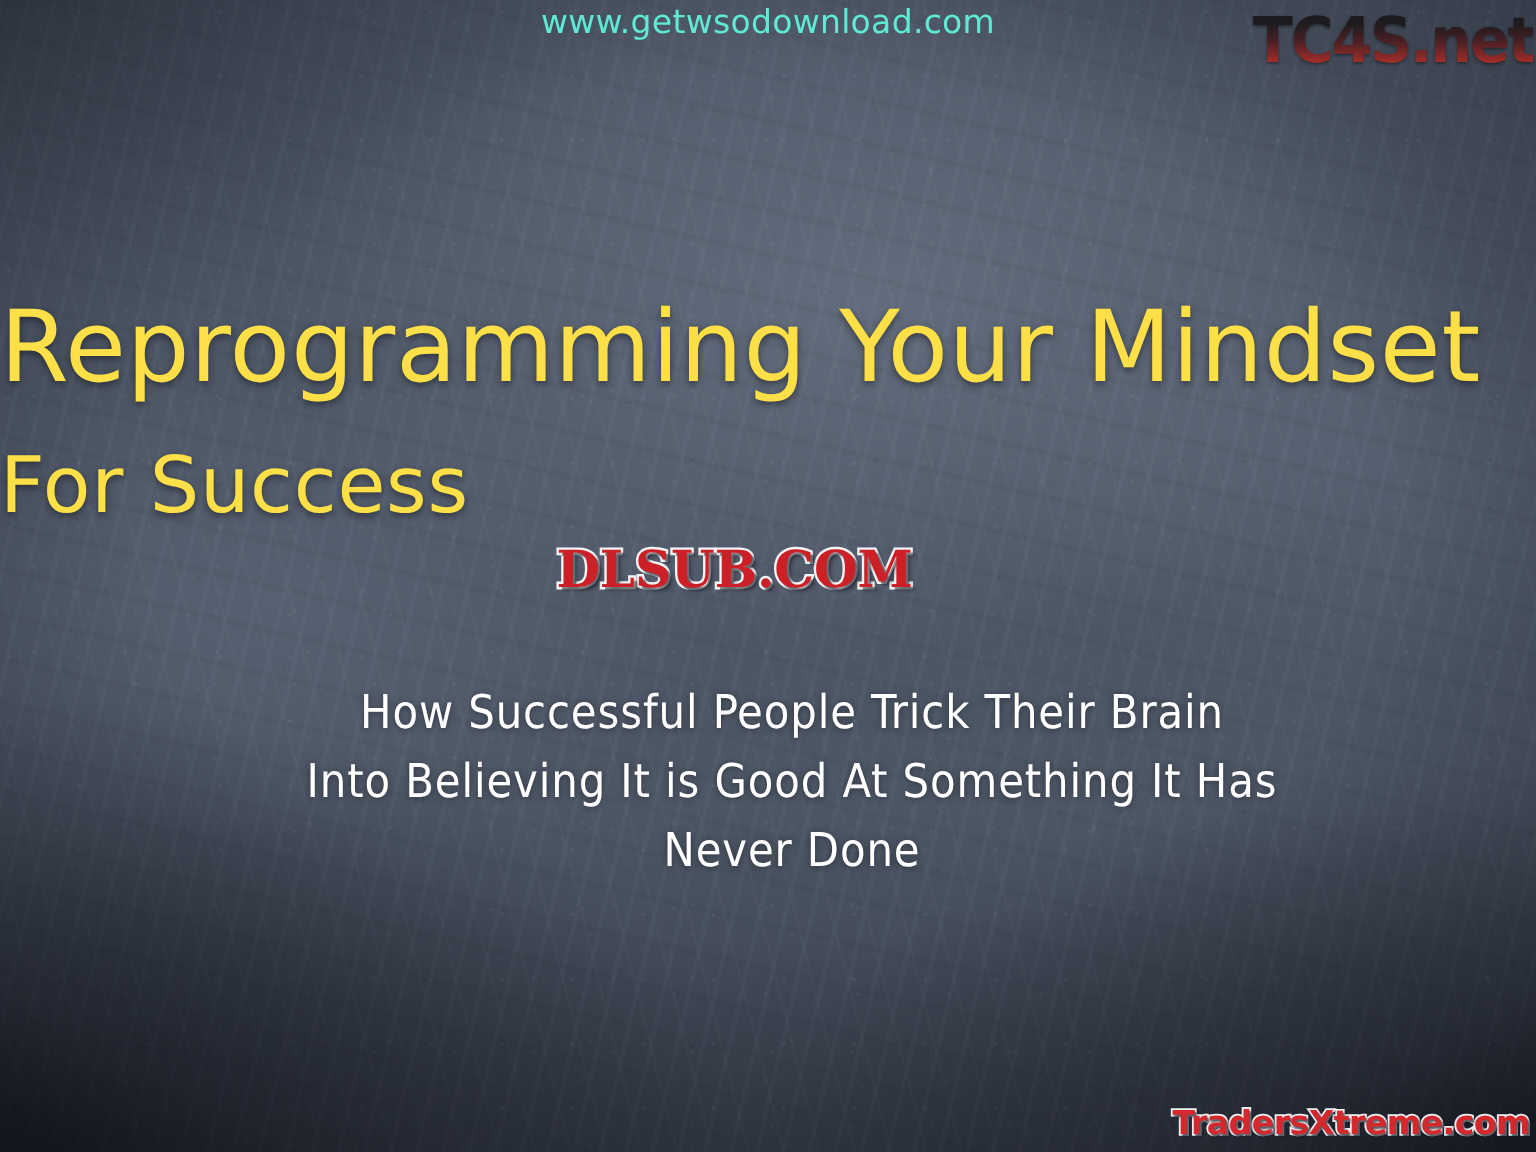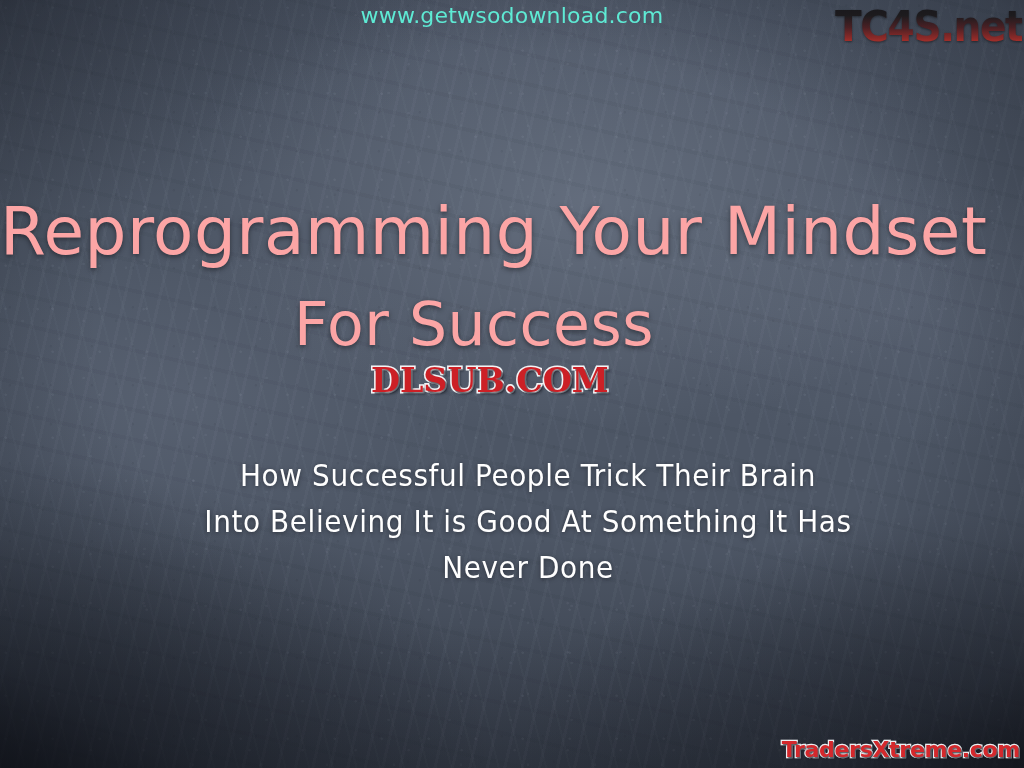--- a/index.html
+++ b/index.html
@@ -76,30 +76,30 @@
       radial-gradient(ellipse 50% 34% at 100% 100%, rgba(10,12,18,0.42) 0%, rgba(10,12,18,0) 100%),
       radial-gradient(ellipse 44% 30% at 0% 0%, rgba(10,12,18,0.22) 0%, rgba(10,12,18,0) 100%);
   }
 
   
   .title-block {
     position: absolute;
     left: 0;
     top: 186px;
     width: 924px;
-    text-align: center;
+    text-align: left;
     font-family: "DejaVu Sans", sans-serif;
     font-size: 66px;
     line-height: 92px;
-    color: #fca5a5;
+    color: #fde047;
     letter-spacing: 0.5px;
     text-shadow: 0 2px 5px rgba(18,20,26,0.55);
   }
   .title-line { display: block; white-space: nowrap; }
-  .title-line-2 { font-size: 60px; margin-left: 24px; }
+  .title-line-2 { font-size: 52px; }
 
   .subtitle-block {
     position: absolute;
     left: 0;
     top: 452px;
     width: 1024px;
     text-align: center;
     font-family: "DejaVu Sans Condensed", "DejaVu Sans", sans-serif;
     font-size: 31px;
     line-height: 46px;

